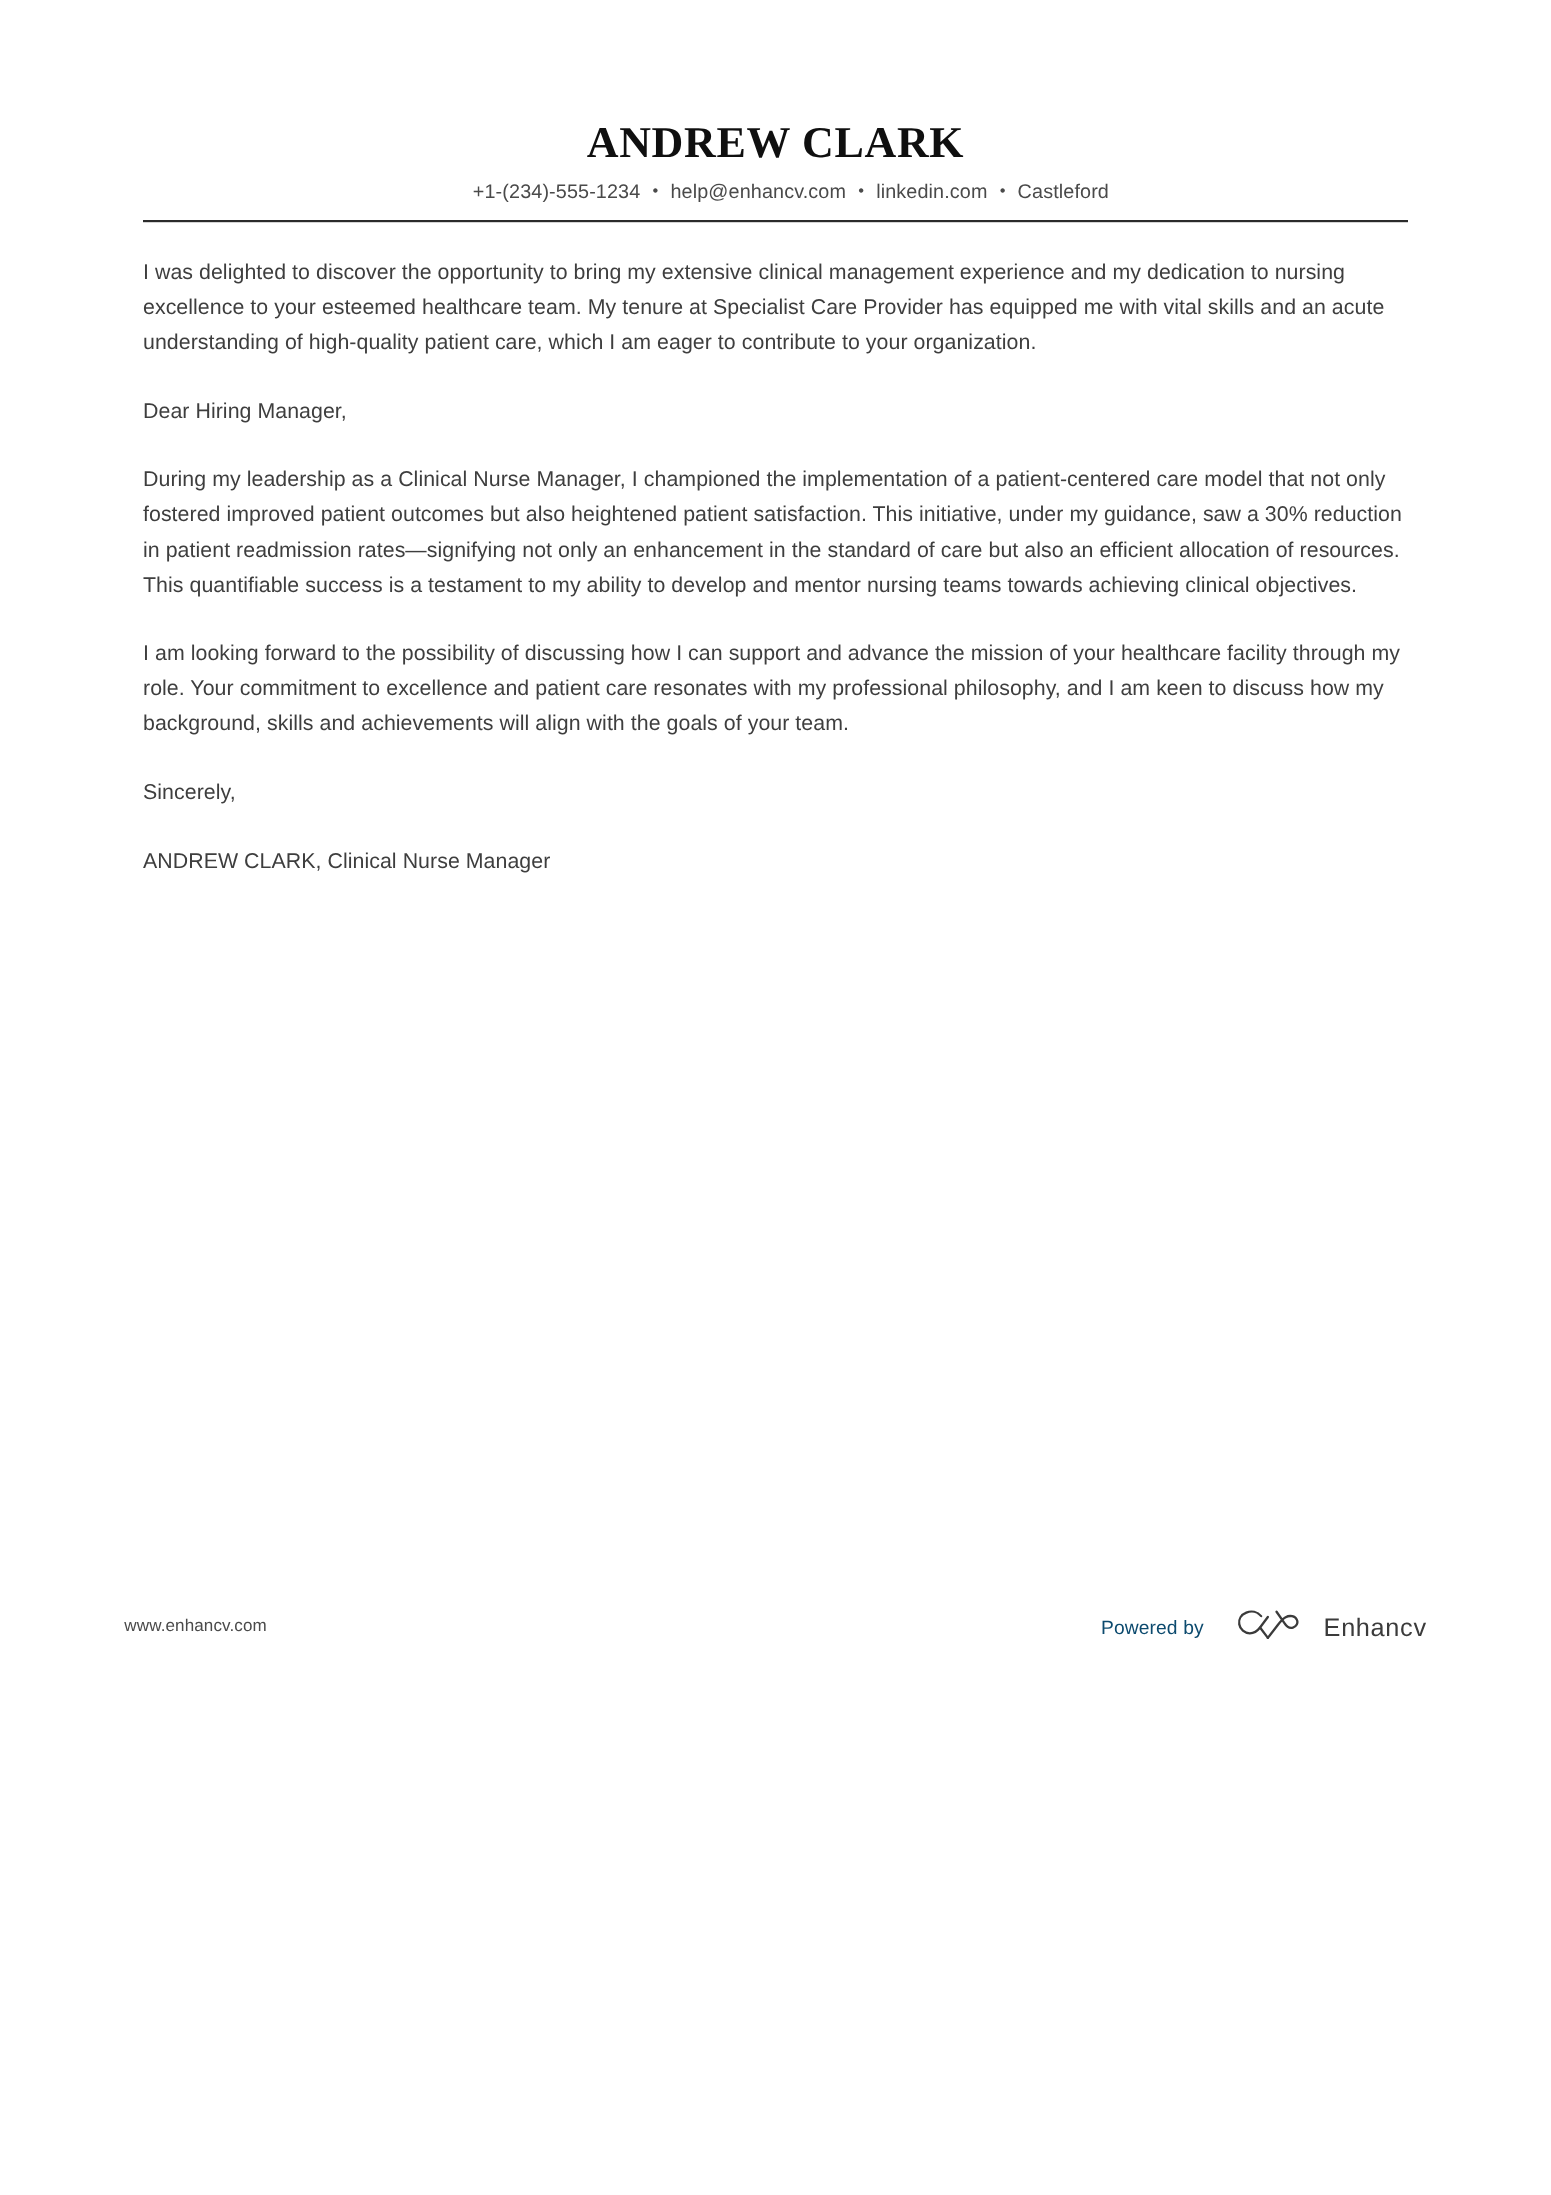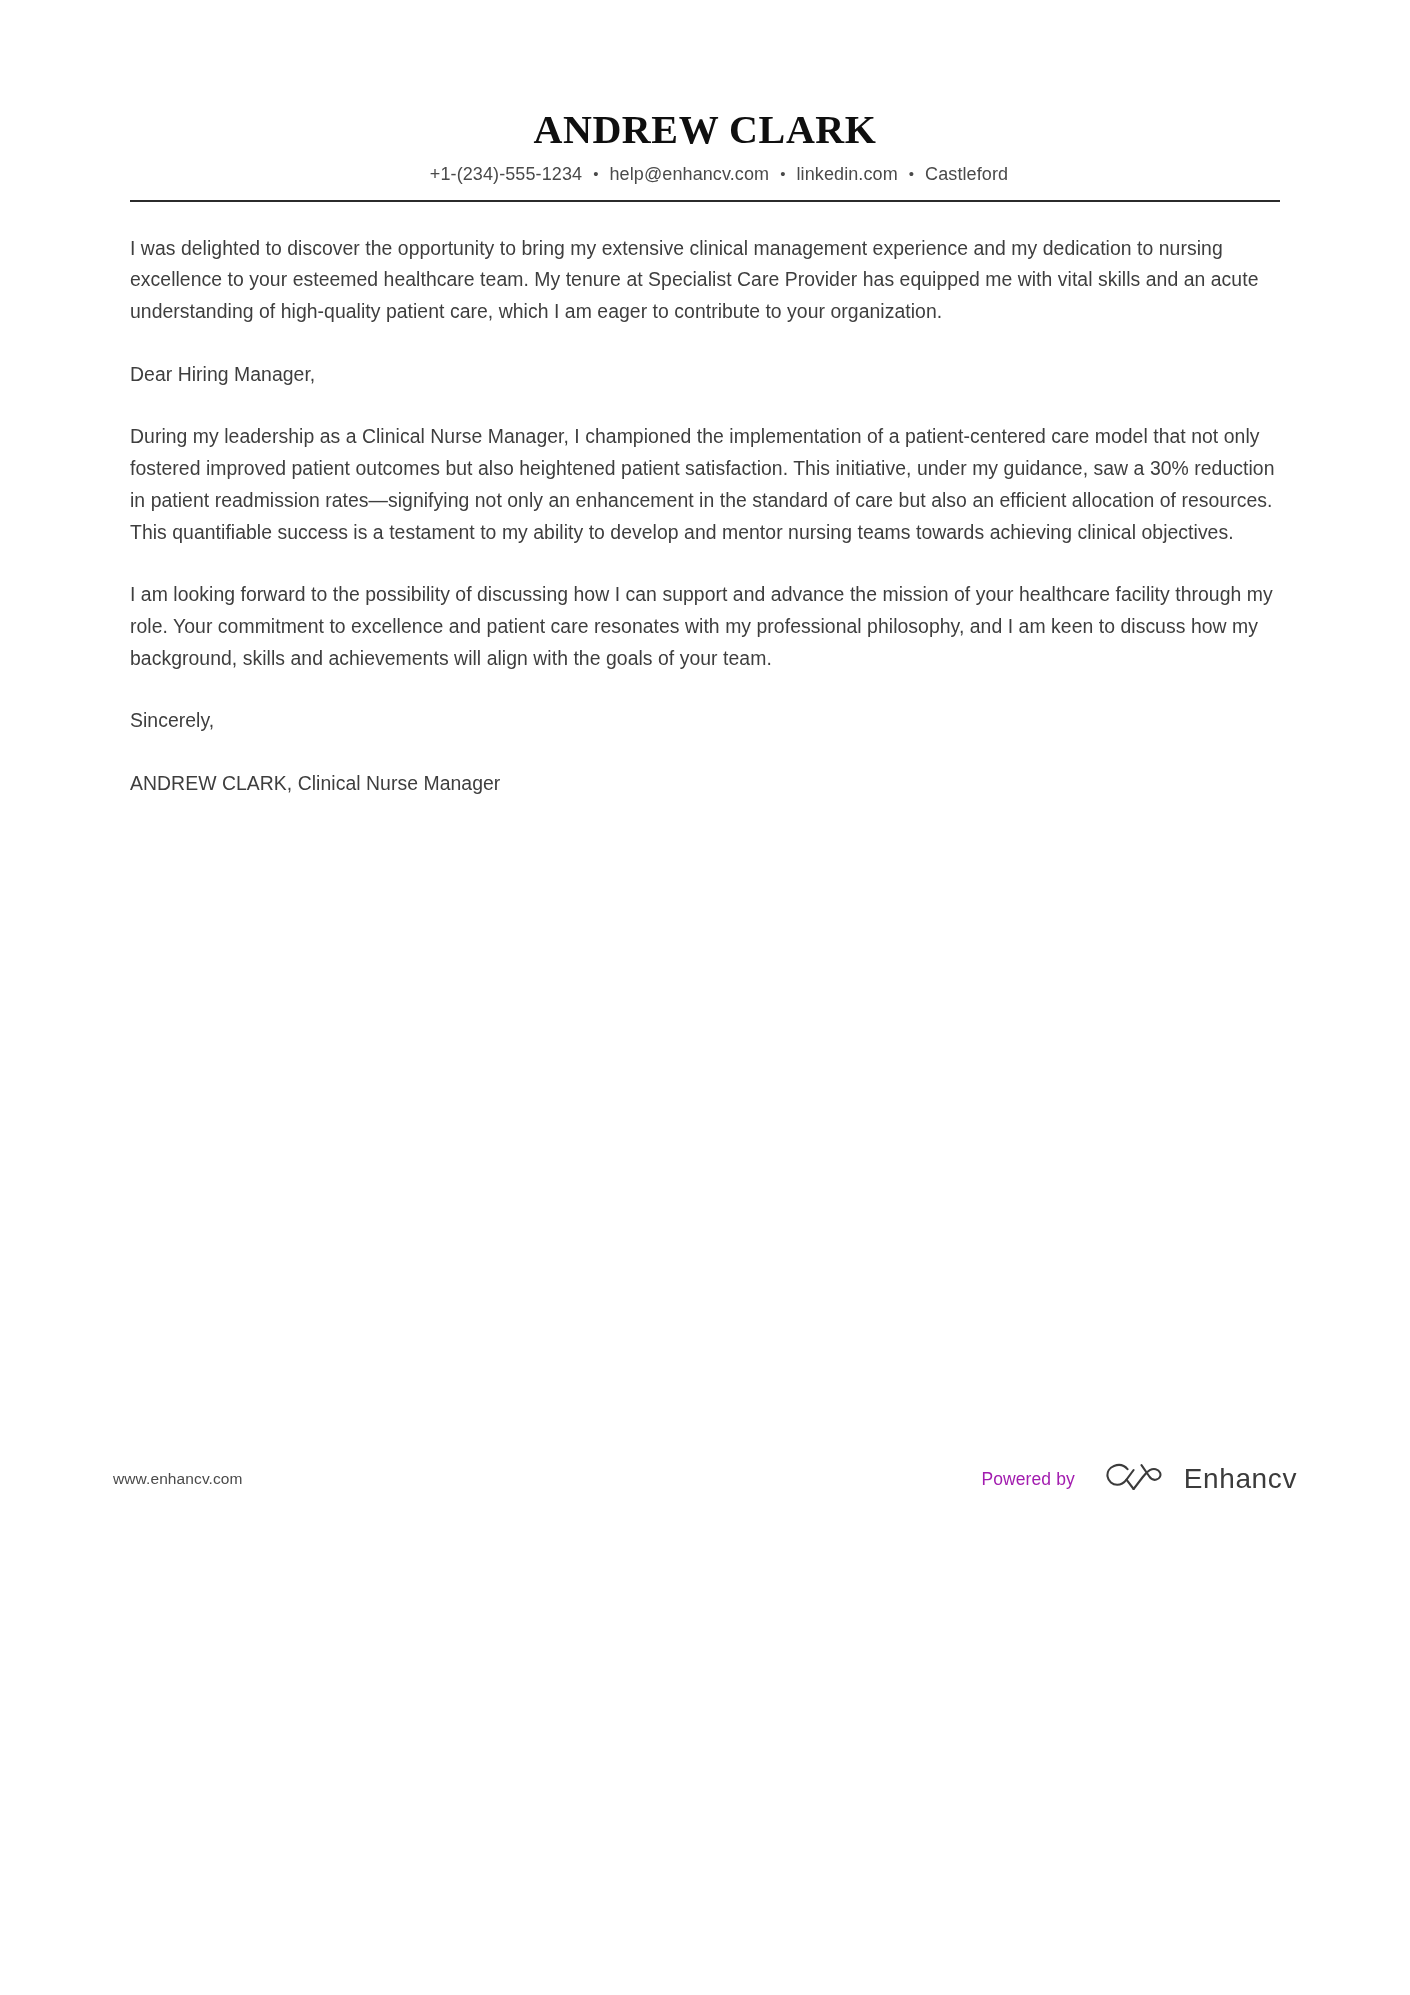--- a/index.html
+++ b/index.html
@@ -126,29 +126,29 @@
     color: #4a4a4a;
     letter-spacing: 0.1px;
   }
   .footer-brand {
     display: flex;
     align-items: center;
     gap: 13px;
   }
   .powered-by {
     font-size: 17.5px;
-    color: #a21caf;
+    color: #0c4a6e;
     letter-spacing: 0.1px;
   }
   .brand-logo {
     display: block;
     margin-left: 18px;
   }
   .brand-word {
-    font-size: 28px;
+    font-size: 23px;
     color: #3b3b3b;
     letter-spacing: 0.6px;
     font-weight: 400;
     margin-left: 9px;
   }
 </style>
 </head>
 <body>
 
 <div class="page">

